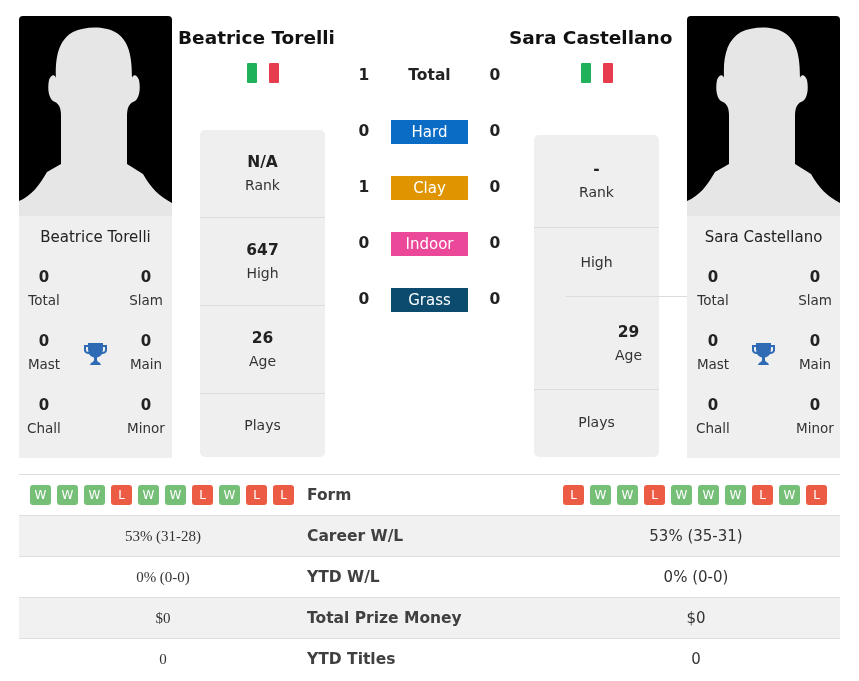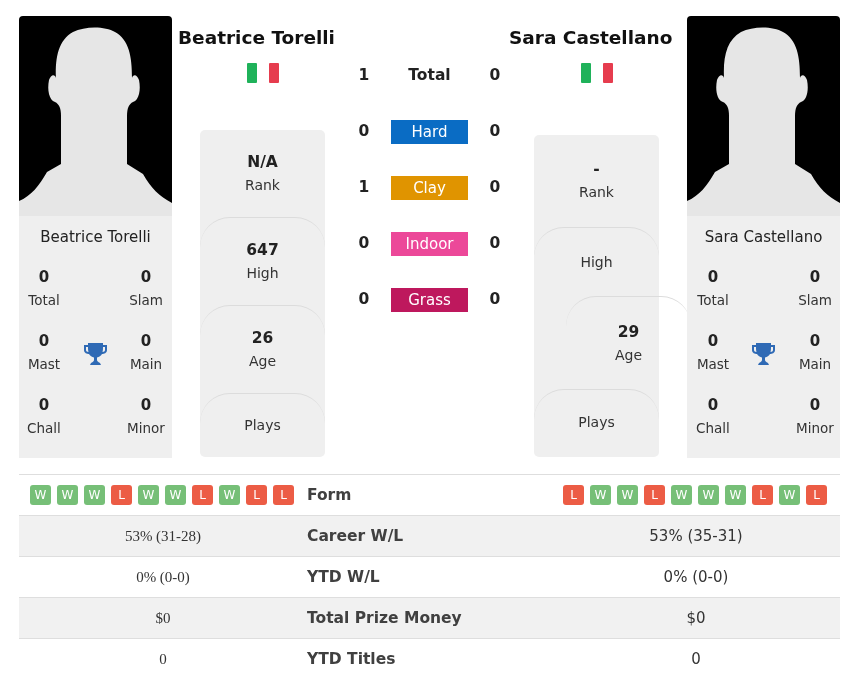--- a/index.html
+++ b/index.html
@@ -25,21 +25,21 @@
   
   .pname { position: absolute; top: 27px; font-weight: bold; font-size: 18.5px; color: #111; white-space: nowrap; }
   .flag { position: absolute; top: 63px; width: 32px; height: 20px; display: flex; justify-content: space-between; }
   .flag span { display: block; width: 10px; height: 20px; border-radius: 1px; }
   .flag .g { background: #1fb25a; }
   .flag .w { background: transparent; }
   .flag .r { background: #e63c4e; }
 
   
   .rpanel { position: absolute; width: 125px; background: #efefef; border-radius: 5px; }
-  .rcell { position: absolute; left: 0; width: 100%; text-align: center; border-top: 1px solid #dcdcdc; border-radius: 30px; }
+  .rcell { position: absolute; left: 0; width: 100%; text-align: center; border-top: 1px solid #dcdcdc; }
   .rcell:first-child { border-top: none; }
   .rcell .v { font-weight: bold; font-size: 15.5px; color: #222; line-height: 20px; }
   .rcell .l { font-size: 14px; color: #333; line-height: 20px; margin-top: 3px; }
 
   
   .h2h-num { position: absolute; width: 20px; text-align: center; font-weight: bold; font-size: 15.5px; color: #222; }
   .h2h-title { position: absolute; left: 391px; width: 77px; text-align: center; font-weight: bold; font-size: 15.5px; color: #222; }
   .surface { position: absolute; left: 391px; width: 77px; height: 24px; line-height: 24px; text-align: center; color: #fff; font-size: 15px; }
 
   
@@ -129,21 +129,21 @@
 
 <div class="h2h-num" style="left:354px; top:178px;">1</div>
 <div class="surface" style="top:176px; background:#e09400;">Clay</div>
 <div class="h2h-num" style="left:485px; top:178px;">0</div>
 
 <div class="h2h-num" style="left:354px; top:234px;">0</div>
 <div class="surface" style="top:232px; background:#ec4899;">Indoor</div>
 <div class="h2h-num" style="left:485px; top:234px;">0</div>
 
 <div class="h2h-num" style="left:354px; top:290px;">0</div>
-<div class="surface" style="top:288px; background:#be185d;">Grass</div>
+<div class="surface" style="top:288px; background:#0c4a6e;">Grass</div>
 <div class="h2h-num" style="left:485px; top:290px;">0</div>
 
 <div class="pname" style="left:509px;">Sara Castellano</div>
 <div class="flag" style="left:581px;">
   <span class="g"></span>
     <span class="w"></span>
     <span class="r"></span>
 </div>
 
 <div class="rpanel" style="left:534px; top:135px; height:322px;">

